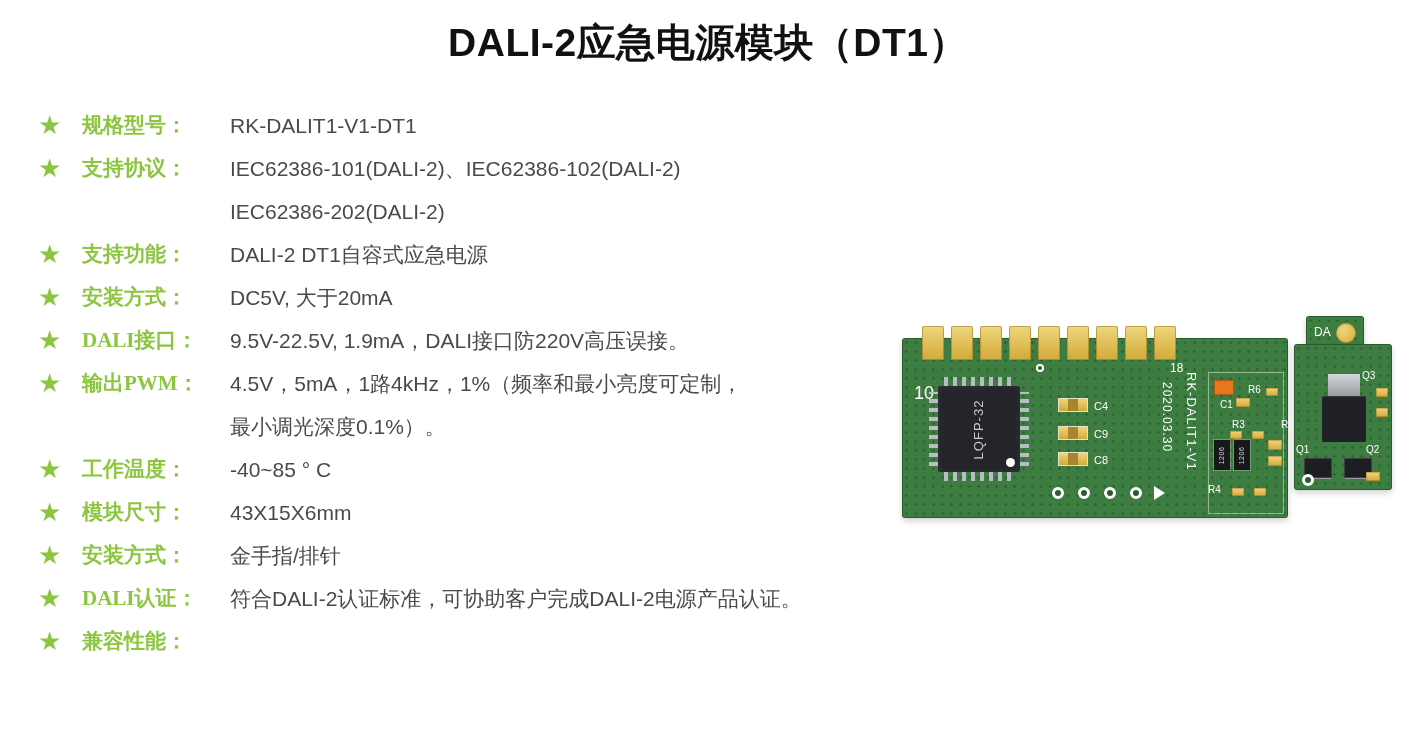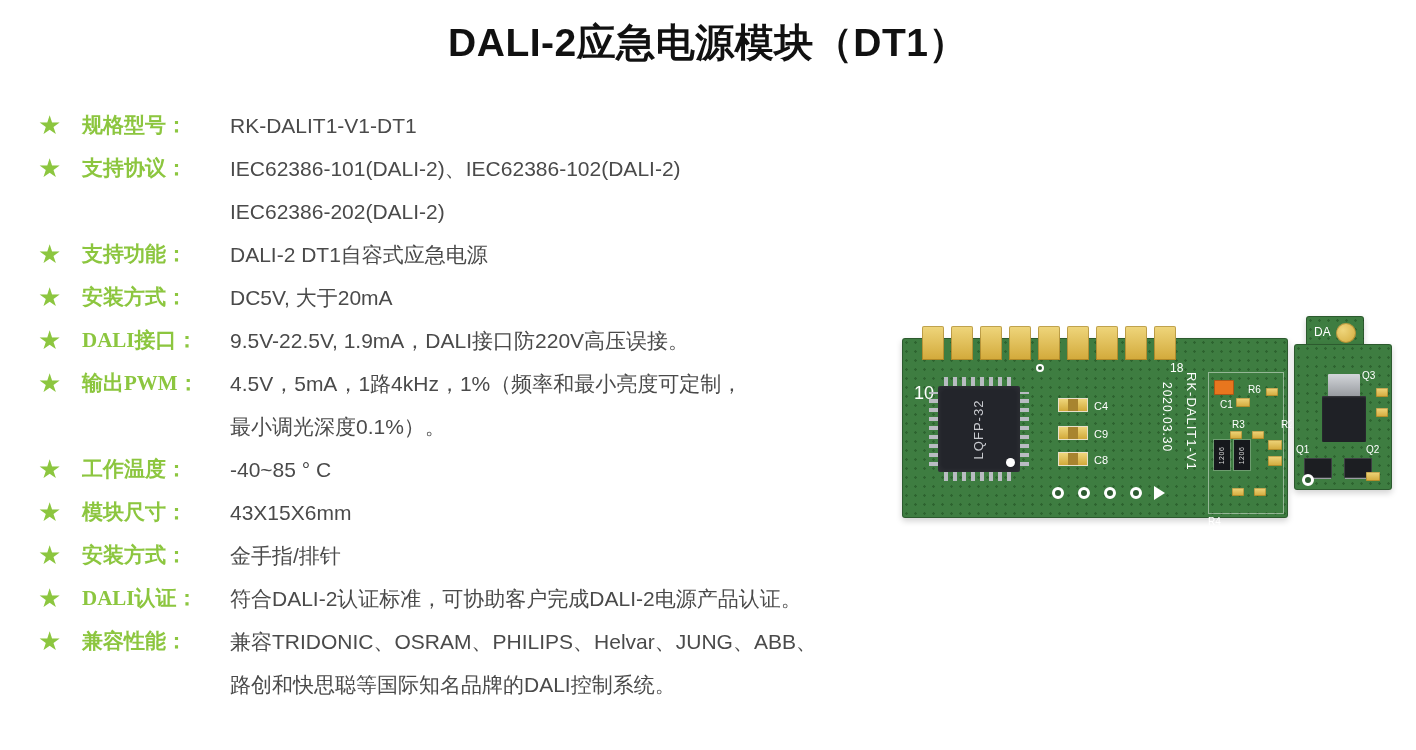--- a/index.html
+++ b/index.html
@@ -167,24 +167,20 @@
       <span class="star">★</span>
       <span class="label">DALI认证：</span>
       <div class="value">
         <div>符合DALI-2认证标准，可协助客户完成DALI-2电源产品认证。</div>
       </div>
     </div>
 
     <div class="spec-row">
       <span class="star">★</span>
       <span class="label">兼容性能：</span>
-      <div class="value">
-        <div>兼容TRIDONIC、OSRAM、PHILIPS、Helvar、JUNG、ABB、</div>
-        <div>路创和快思聪等国际知名品牌的DALI控制系统。</div>
-      </div>
     </div>
 
   </div>
 
   <div class="pcb">
 
     <div class="board bmain">
       <div class="fingers">
         <div class="finger"></div>
         <div class="finger"></div>
@@ -245,21 +241,21 @@
       <div class="gold" style="left:350px;top:93px;width:12px;height:8px;"></div>
       <div class="smd" style="left:312px;top:102px;">
           <span>1206</span>
         </div>
       <div class="smd" style="left:332px;top:102px;">
           <span>1206</span>
         </div>
       <div class="gold" style="left:366px;top:102px;width:14px;height:10px;"></div>
       <div class="gold" style="left:366px;top:118px;width:14px;height:10px;"></div>
       <div class="gold" style="left:364px;top:50px;width:12px;height:8px;"></div>
-      <span class="wtext" style="left:306px;top:147px;font-size:10px;margin-top:32px;">R4</span>
+      <span class="wtext" style="left:306px;top:147px;font-size:10px;">R4</span>
       <div class="gold" style="left:330px;top:150px;width:12px;height:8px;"></div>
       <div class="gold" style="left:352px;top:150px;width:12px;height:8px;"></div>
     </div>
 
     <div class="board rtab">
       <span class="wtext" style="left:8px;top:10px;font-size:12px;">DA</span>
       <div class="gpad-round" style="left:30px;top:7px;"></div>
     </div>
 
     <div class="board rbody">

